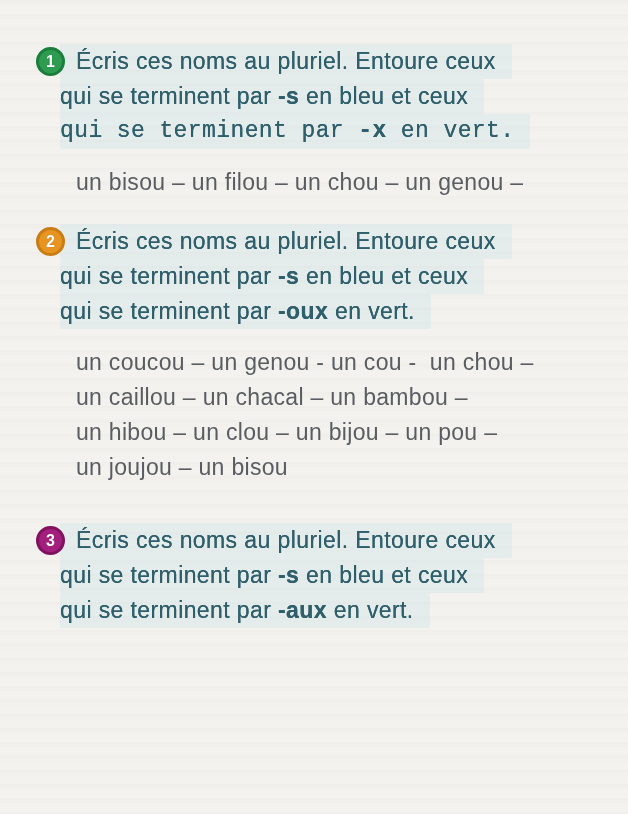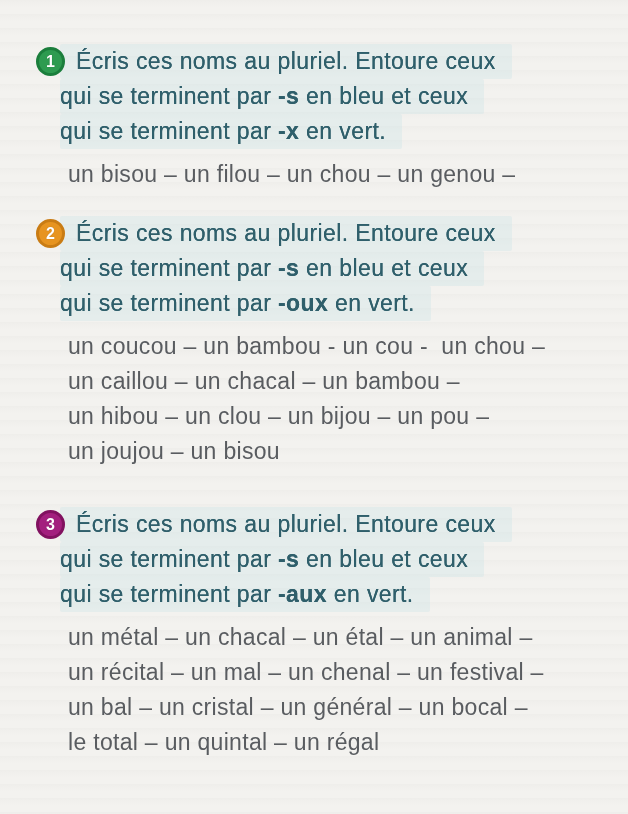--- a/index.html
+++ b/index.html
@@ -68,21 +68,21 @@
     width: fit-content;
     background: rgba(199,226,231,0.32);
     padding-right: 16px;
     border-radius: 2px;
     white-space: pre-wrap;
   }
   .iline.first { text-indent: 16px; }
   .iline b { font-weight: 700; }
 
   .words {
-    margin: 8px;
+    margin: 16px;
     font-size: 23px;
     line-height: 35px;
     letter-spacing: 0.3px;
     color: var(--words-color, #595c60);
   }
   .wline {
     display: block;
     white-space: pre-wrap;
   }
 </style>
@@ -91,54 +91,48 @@
 
 <div class="page">
   <div>
   <section class="exercise">
     <span class="badge" style="background: rgb(46, 155, 80); border-color: rgb(27, 126, 60); color: rgb(255, 255, 255);">
       <span>1</span>
     </span>
     <p class="instruction">
           <span class="iline first" style="background: rgba(199, 226, 231, 0.32);"><span>Écris ces noms au pluriel. Entoure ceux</span></span>
           <span class="iline" style="background: rgba(199, 226, 231, 0.32);"><span>qui se terminent par </span><b>-s</b><span> en bleu et ceux</span></span>
-          <span class="iline" style="background: rgba(199, 226, 231, 0.32);"><span>qui se terminent par </span><b>-x</b><span> en vert.</span></span>
+          <span class="iline" style="background: rgba(199, 226, 231, 0.32); font-family: Liberation Mono, monospace;"><span>qui se terminent par </span><b>-x</b><span> en vert.</span></span>
         </p>
     <p class="words">
           <span class="wline">un bisou – un filou – un chou – un genou –</span>
         </p>
   </section>
 
   <section class="exercise">
     <span class="badge" style="background: rgb(231, 148, 32); border-color: rgb(201, 124, 20); color: rgb(255, 255, 255);">
       <span>2</span>
     </span>
     <p class="instruction">
           <span class="iline first" style="background: rgba(199, 226, 231, 0.32);"><span>Écris ces noms au pluriel. Entoure ceux</span></span>
           <span class="iline" style="background: rgba(199, 226, 231, 0.32);"><span>qui se terminent par </span><b>-s</b><span> en bleu et ceux</span></span>
           <span class="iline" style="background: rgba(199, 226, 231, 0.32);"><span>qui se terminent par </span><b>-oux</b><span> en vert.</span></span>
         </p>
     <p class="words">
-          <span class="wline">un coucou – un bambou - un cou -  un chou –</span>
+          <span class="wline">un coucou – un genou - un cou -  un chou –</span>
           <span class="wline">un caillou – un chacal – un bambou –</span>
           <span class="wline">un hibou – un clou – un bijou – un pou –</span>
           <span class="wline">un joujou – un bisou</span>
         </p>
   </section>
 
   <section class="exercise">
     <span class="badge" style="background: rgb(163, 31, 126); border-color: rgb(129, 18, 96); color: rgb(255, 255, 255);">
       <span>3</span>
     </span>
     <p class="instruction">
           <span class="iline first" style="background: rgba(199, 226, 231, 0.32);"><span>Écris ces noms au pluriel. Entoure ceux</span></span>
           <span class="iline" style="background: rgba(199, 226, 231, 0.32);"><span>qui se terminent par </span><b>-s</b><span> en bleu et ceux</span></span>
           <span class="iline" style="background: rgba(199, 226, 231, 0.32);"><span>qui se terminent par </span><b>-aux</b><span> en vert.</span></span>
         </p>
-    <p class="words">
-          <span class="wline">un métal – un chacal – un étal – un animal –</span>
-          <span class="wline">un récital – un mal – un chenal – un festival –</span>
-          <span class="wline">un bal – un cristal – un général – un bocal –</span>
-          <span class="wline">le total – un quintal – un régal</span>
-        </p>
   </section>
 </div>
 </div>
 
 </body></html>

